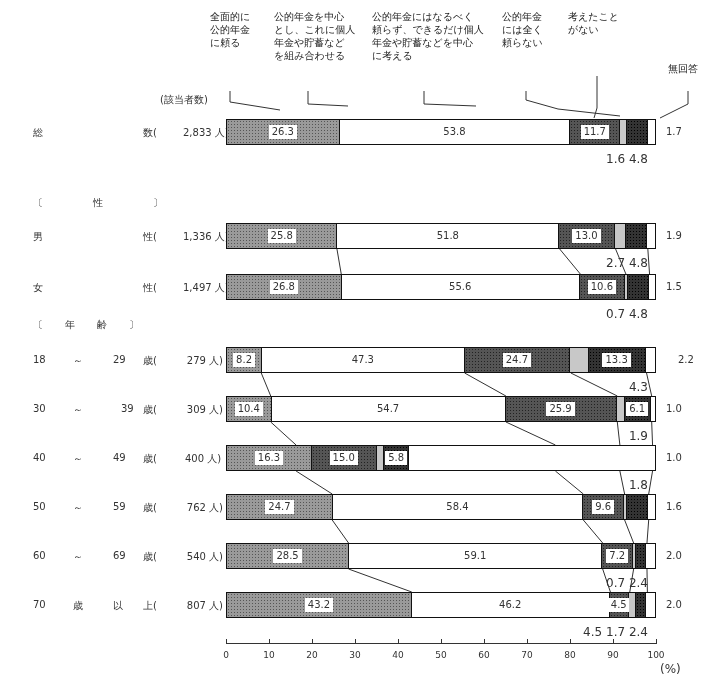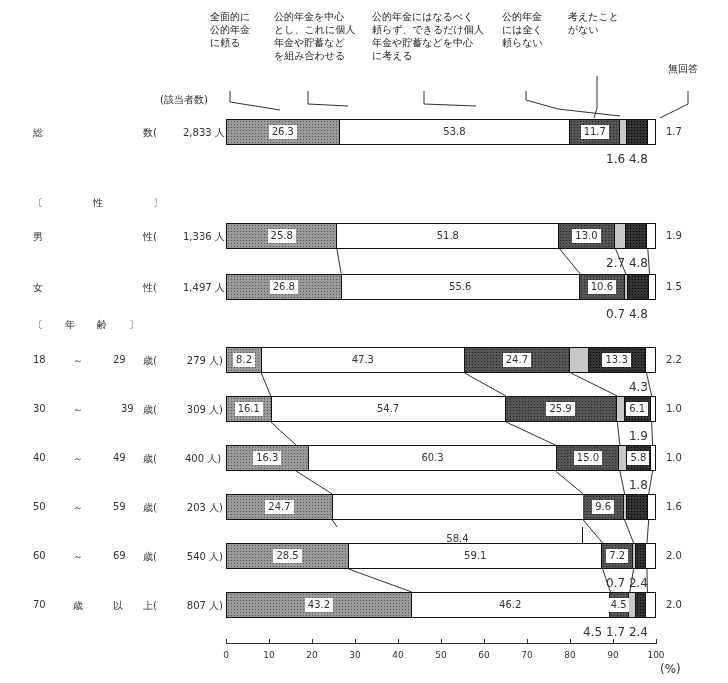--- a/index.html
+++ b/index.html
@@ -185,32 +185,32 @@
       </div>
       <div class="seg p2" style="width: 106.21px;">
         <span class="vlab">24.7</span>
       </div>
       <div class="seg p3" style="width: 18.49px;"></div>
       <div class="seg p4" style="width: 57.19px;">
         <span class="vlab">13.3</span>
       </div>
       <div class="seg p5" style="width: 9.46px;"></div>
     </div>
-    <div class="right" style="top: 354px;">2.2</div>
+    <div class="right" style="top: 354px; margin-left: 12px;">2.2</div>
     <div class="small" style="top: 380px; right: 80px; text-align: right;">4.3</div>
     <div class="rowlbl" style="top: 403px; left: 33px;">
       <span style="position: absolute; left: 0px;">30</span>
       <span style="position: absolute; left: 40px;">～</span>
       <span style="position: absolute; left: 80px; margin-left: 8px;">39</span>
       <span style="position: absolute; left: 110px;">歳(</span>
       <span style="position: absolute; left: 150px; width: 40px; text-align: right;">309 人)</span>
     </div>
     <div class="bar" style="top: 396px;">
       <div class="seg p0" style="width: 44.72px;">
-        <span class="vlab">16.1</span>
+        <span class="vlab">10.4</span>
       </div>
       <div class="seg p1" style="width: 235.21px;">
         <span class="vlab">54.7</span>
       </div>
       <div class="seg p2" style="width: 111.37px;">
         <span class="vlab">25.9</span>
       </div>
       <div class="seg p3" style="width: 8.17px;"></div>
       <div class="seg p4" style="width: 26.23px;">
         <span class="vlab">6.1</span>
@@ -223,46 +223,43 @@
       <span style="position: absolute; left: 0px;">40</span>
       <span style="position: absolute; left: 40px;">～</span>
       <span style="position: absolute; left: 80px;">49</span>
       <span style="position: absolute; left: 110px;">歳(</span>
       <span style="position: absolute; left: 150px; width: 40px; text-align: center;">400 人)</span>
     </div>
     <div class="bar" style="top: 445px;">
       <div class="seg p0" style="width: 85px;">
         <span class="vlab">16.3</span>
       </div>
-      <div class="seg p1" style="width: 259.29px;">
-        <span class="vlab">60.3</span>
-      </div>
       <div class="seg p2" style="width: 64.5px;">
         <span class="vlab">15.0</span>
       </div>
       <div class="seg p3" style="width: 7.74px;"></div>
       <div class="seg p4" style="width: 24.94px;">
         <span class="vlab">5.8</span>
       </div>
       <div class="seg p5" style="width: 4.3px;"></div>
     </div>
     <div class="right" style="top: 452px;">1.0</div>
     <div class="small" style="top: 478px; right: 80px; text-align: right;">1.8</div>
     <div class="rowlbl" style="top: 501px; left: 33px;">
       <span style="position: absolute; left: 0px;">50</span>
       <span style="position: absolute; left: 40px;">～</span>
       <span style="position: absolute; left: 80px;">59</span>
       <span style="position: absolute; left: 110px;">歳(</span>
-      <span style="position: absolute; left: 150px; width: 40px; text-align: right;">203 人)</span>
+      <span style="position: absolute; left: 150px; width: 40px; text-align: right;">762 人)</span>
     </div>
     <div class="bar" style="top: 494px;">
       <div class="seg p0" style="width: 106.21px;">
         <span class="vlab">24.7</span>
       </div>
-      <div class="seg p1" style="width: 251.12px; margin-top: 32px;">
+      <div class="seg p1" style="width: 251.12px;">
         <span class="vlab">58.4</span>
       </div>
       <div class="seg p2" style="width: 41.28px;">
         <span class="vlab">9.6</span>
       </div>
       <div class="seg p3" style="width: 2.58px;"></div>
       <div class="seg p4" style="width: 21.5px;"></div>
       <div class="seg p5" style="width: 6.88px;"></div>
     </div>
     <div class="right" style="top: 501px;">1.6</div>

